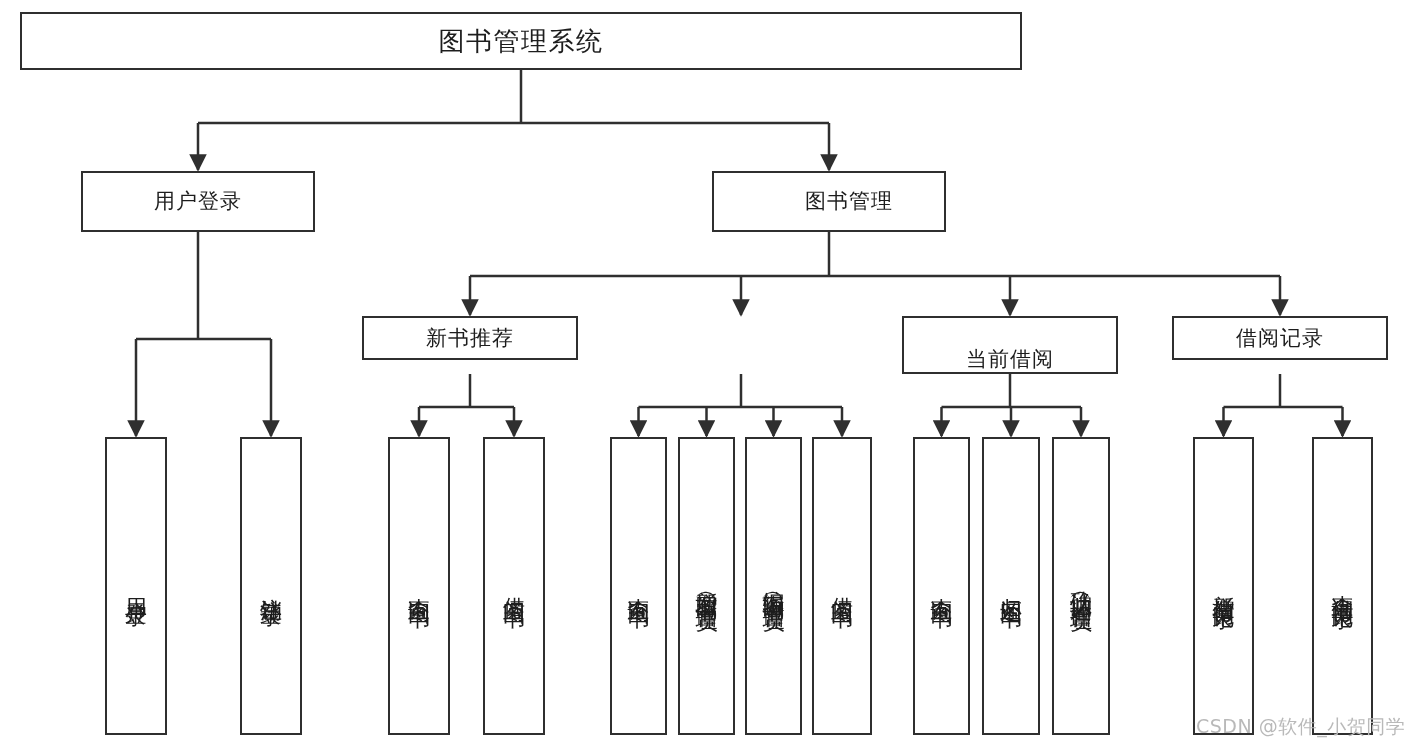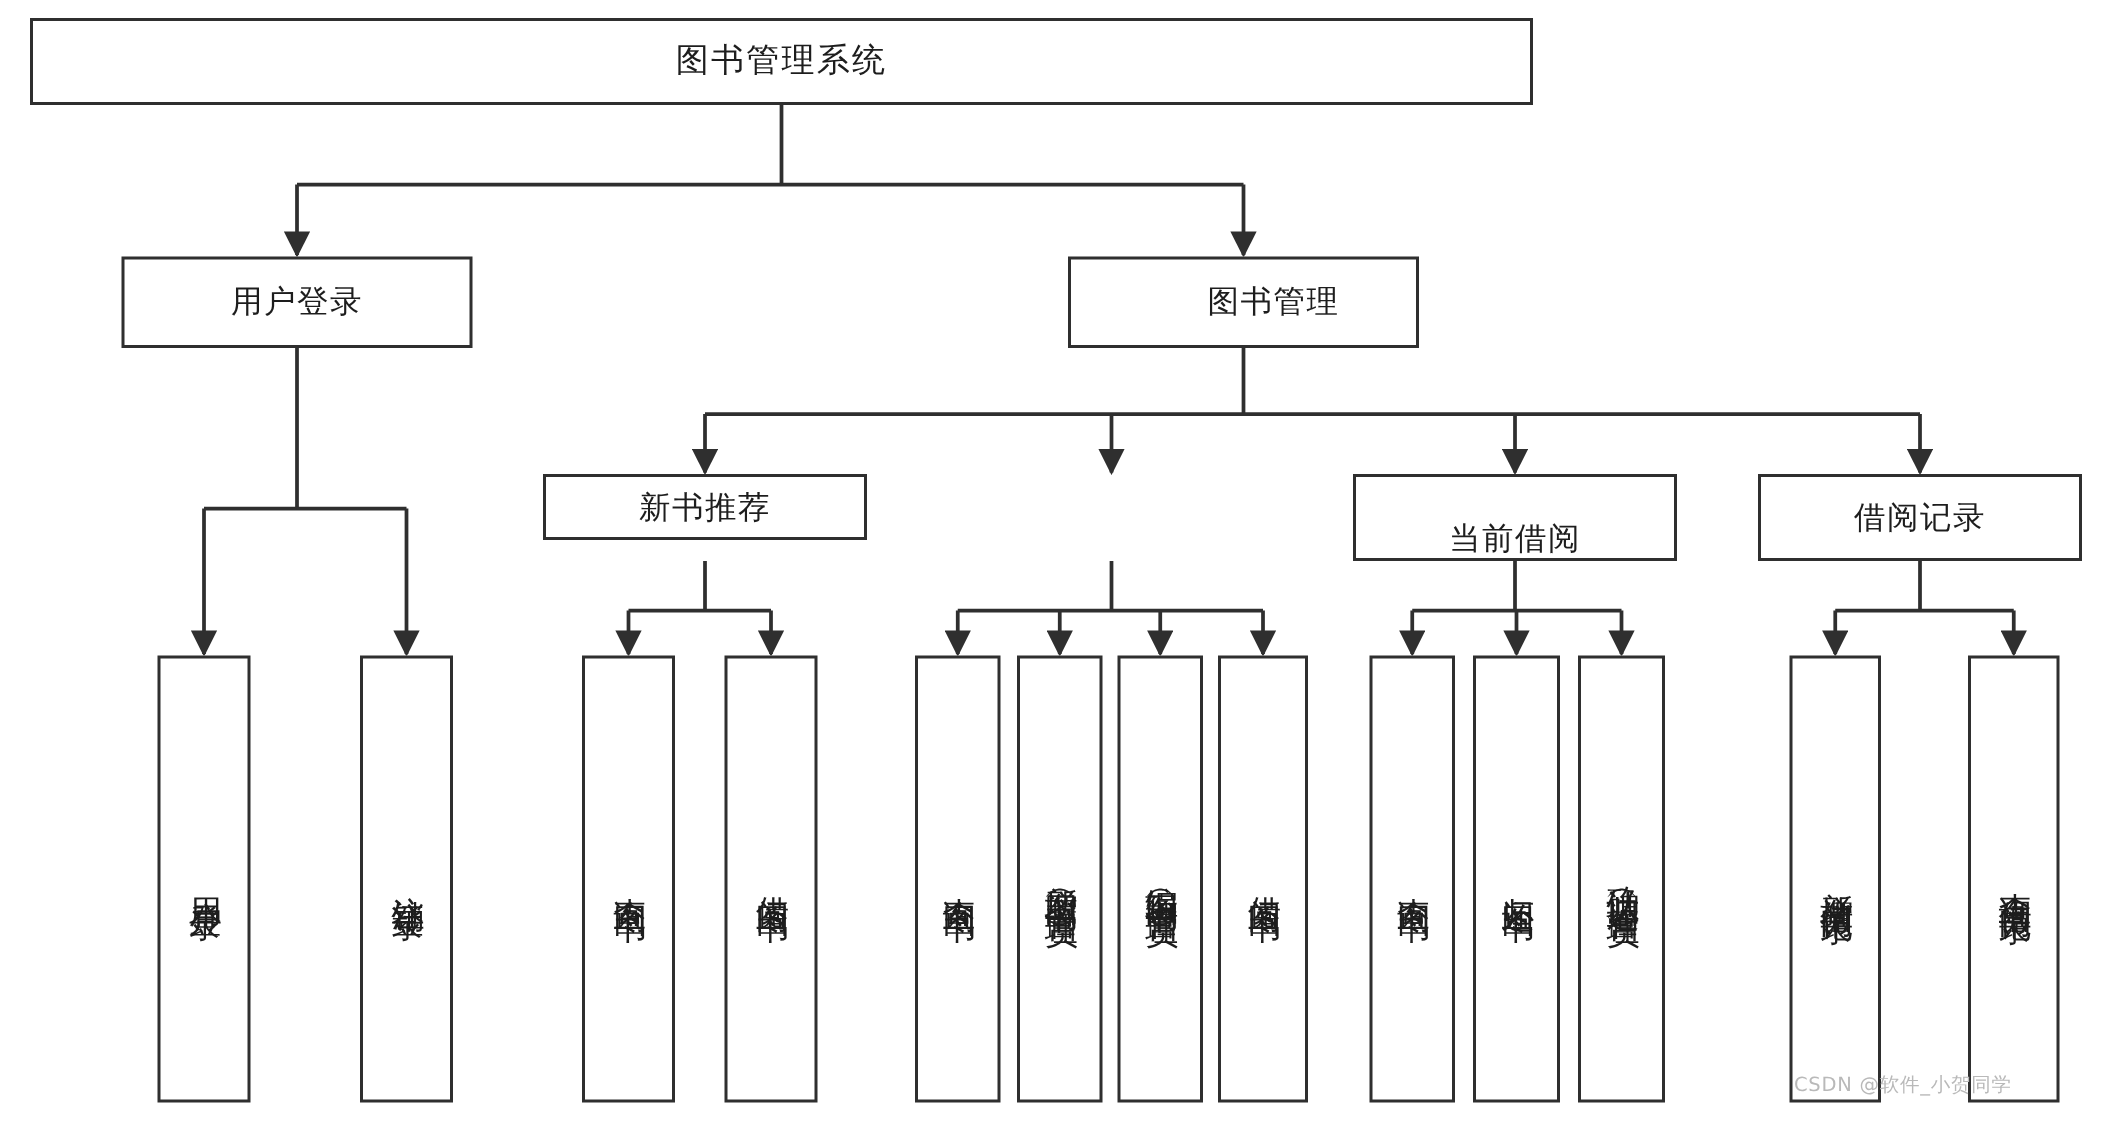--- a/index.html
+++ b/index.html
@@ -41,41 +41,41 @@
     text-align: center;
     line-height: 1.18;
     white-space: nowrap;
   }
   
   .node.horiz .node-label {
     font-size: 21px;
     letter-spacing: 1px;
   }
   .node.root .node-label {
-    font-size: 22px;
+    font-size: 26px;
     letter-spacing: 1.5px;
   }
   
   .node.vert {
     align-items: center;
     justify-content: center;
     padding: 6px 0;
   }
   .node.vert .node-label {
     writing-mode: vertical-rl;
     text-orientation: upright;
     font-size: 22px;
     line-height: 1;
     letter-spacing: 3px;
     white-space: nowrap;
     max-height: 100%;
   }
   .watermark {
     position: absolute;
-    font-size: 13px;
+    font-size: 19px;
     color: #b9b9b9;
     white-space: nowrap;
     letter-spacing: 0.5px;
   }
 </style>
 </head>
 <body>
 
 <div id="diagram">
 
@@ -136,21 +136,21 @@
 
   <div class="node horiz" style="left: 362px; top: 316px; width: 216px; height: 44px;">
     <span class="node-label">新书推荐</span>
   </div>
 
 
   <div class="node horiz" style="left: 902px; top: 316px; width: 216px; height: 58px; align-items: flex-end;">
     <span class="node-label">当前借阅</span>
   </div>
 
-  <div class="node horiz" style="left: 1172px; top: 316px; width: 216px; height: 58px;">
+  <div class="node horiz" style="left: 1172px; top: 316px; width: 216px; height: 44px;">
     <span class="node-label">借阅记录</span>
   </div>
 
   <div class="node vert" style="left: 105px; top: 437px; width: 62px; height: 298px;">
     <span class="node-label">用户登录</span>
   </div>
 
   <div class="node vert" style="left: 240px; top: 437px; width: 62px; height: 298px;">
     <span class="node-label">注销登录</span>
   </div>

